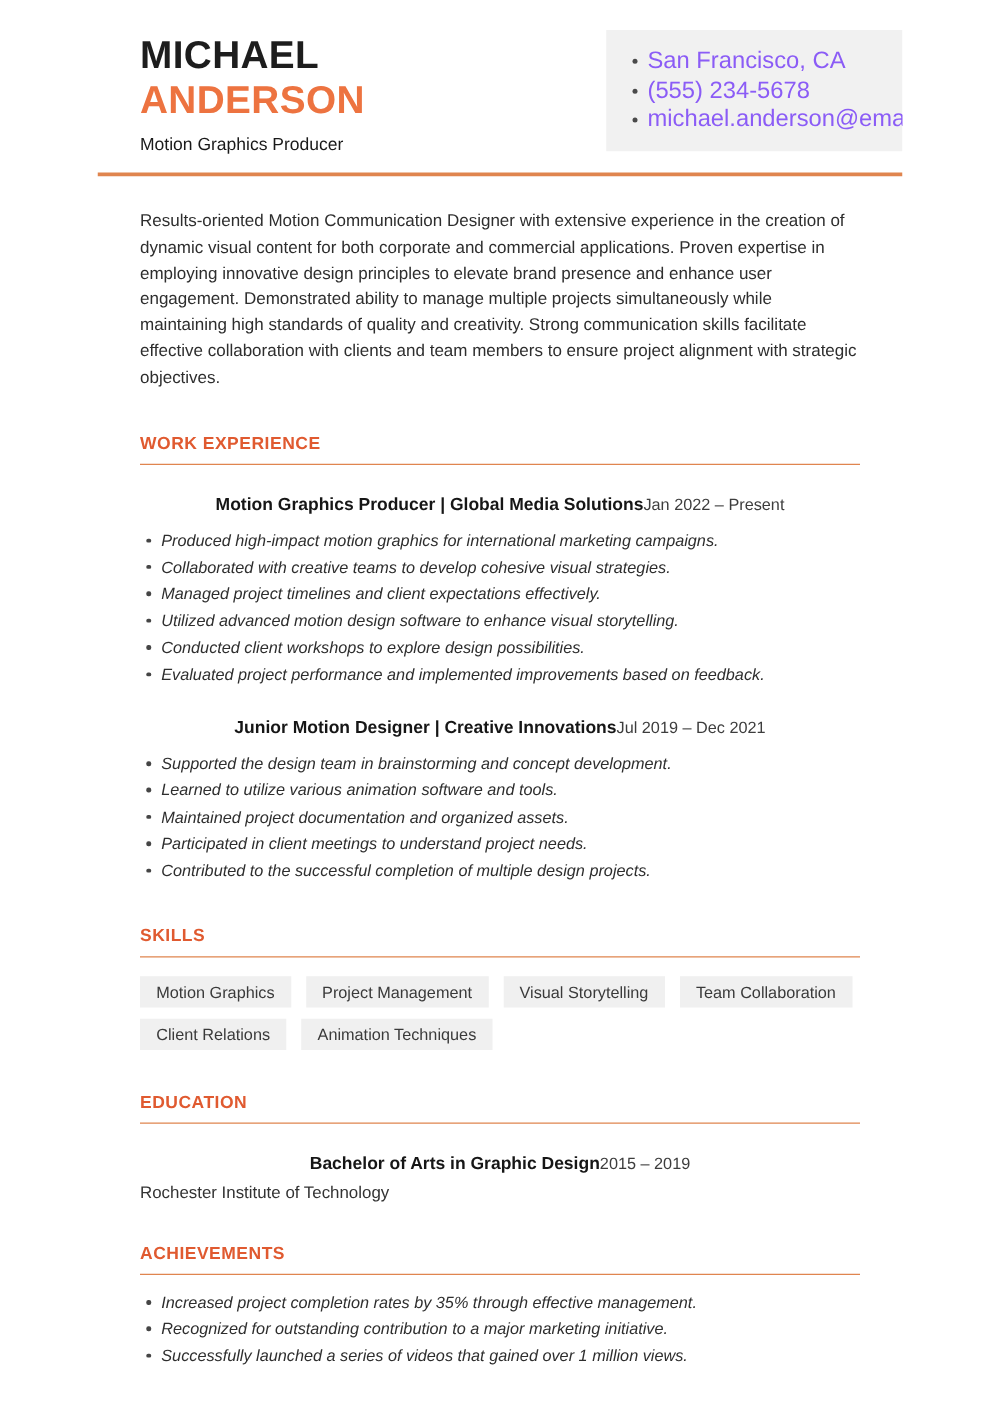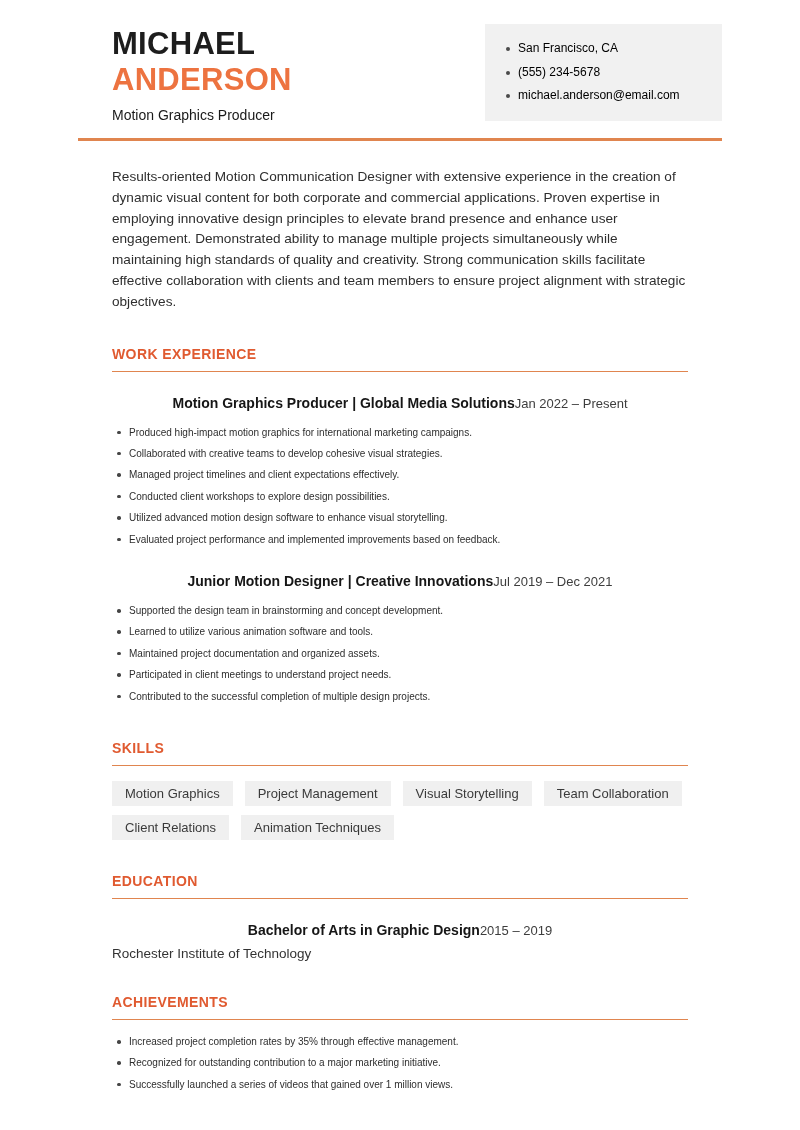--- a/index.html
+++ b/index.html
@@ -25,21 +25,21 @@
   .job-title { margin-top: 9px; font-size: 14px; color: #191919; line-height: 16px; }
 
   .contact {
     position: absolute; top: 24px; right: 0; width: 237px;
     background: var(--contact-bg, #f1f1f1);
     padding: 13px 14px 13px 20px; box-sizing: border-box;
   }
   .contact ul { list-style: none; margin: 0; padding: 0; }
   .contact li {
     position: relative; padding-left: 13px;
-    font-size: 12px; line-height: 23.5px; color: #000000;
+    font-size: 19px; line-height: 23.5px; color: #8b5cf6;
   }
   .contact li::before {
     content: ""; position: absolute; left: 1px; top: 10px;
     width: 4px; height: 4px; border-radius: 50%; background: #4a4a4a;
   }
 
   
   main { padding: 0 34px; }
   .summary { margin: 26px 0 0 0; font-size: 13.6px; line-height: 20.8px; color: #2e2e2e; }
 
@@ -52,21 +52,21 @@
   }
 
   .entry { margin-top: 23px; }
   .entry-head { display: flex; justify-content: center; align-items: baseline; }
   .entry-title { margin: 0; font-size: 14px; font-weight: 700; color: #161616; }
   .entry-date { font-size: 13px; color: #3d3d3d; white-space: nowrap; }
 
   ul.bullets { list-style: none; margin: 11px 0 0 0; padding: 0; }
   .bullets li {
     position: relative; padding-left: 17px;
-    font-size: 10px; line-height: 21.4px; color: #2e2e2e;
+    font-size: 13px; line-height: 21.4px; color: #2e2e2e; font-style: italic;
   }
   .bullets li::before {
     content: ""; position: absolute; left: 5px; top: 9px;
     width: 3.5px; height: 3.5px; border-radius: 50%; background: #454545;
   }
 
   .pills { display: flex; flex-wrap: wrap; gap: 9px 12px; margin-top: 15px; }
   .pill {
     background: var(--pill-bg, #f0f0f0); border-radius: 0;
     padding: 6px 13px; font-size: 13px; color: #3a3a3a; line-height: 13px;
@@ -102,22 +102,22 @@
 
       <div class="entry">
         <div class="entry-head">
           <h3 class="entry-title">Motion Graphics Producer | Global Media Solutions</h3>
           <span class="entry-date">Jan 2022 – Present</span>
         </div>
         <ul class="bullets">
           <li>Produced high-impact motion graphics for international marketing campaigns.</li>
           <li>Collaborated with creative teams to develop cohesive visual strategies.</li>
           <li>Managed project timelines and client expectations effectively.</li>
+          <li>Utilized advanced motion design software to enhance visual storytelling.</li>
           <li>Conducted client workshops to explore design possibilities.</li>
-          <li>Utilized advanced motion design software to enhance visual storytelling.</li>
           <li>Evaluated project performance and implemented improvements based on feedback.</li>
         </ul>
       </div>
 
       <div class="entry">
         <div class="entry-head">
           <h3 class="entry-title">Junior Motion Designer | Creative Innovations</h3>
           <span class="entry-date">Jul 2019 – Dec 2021</span>
         </div>
         <ul class="bullets">

